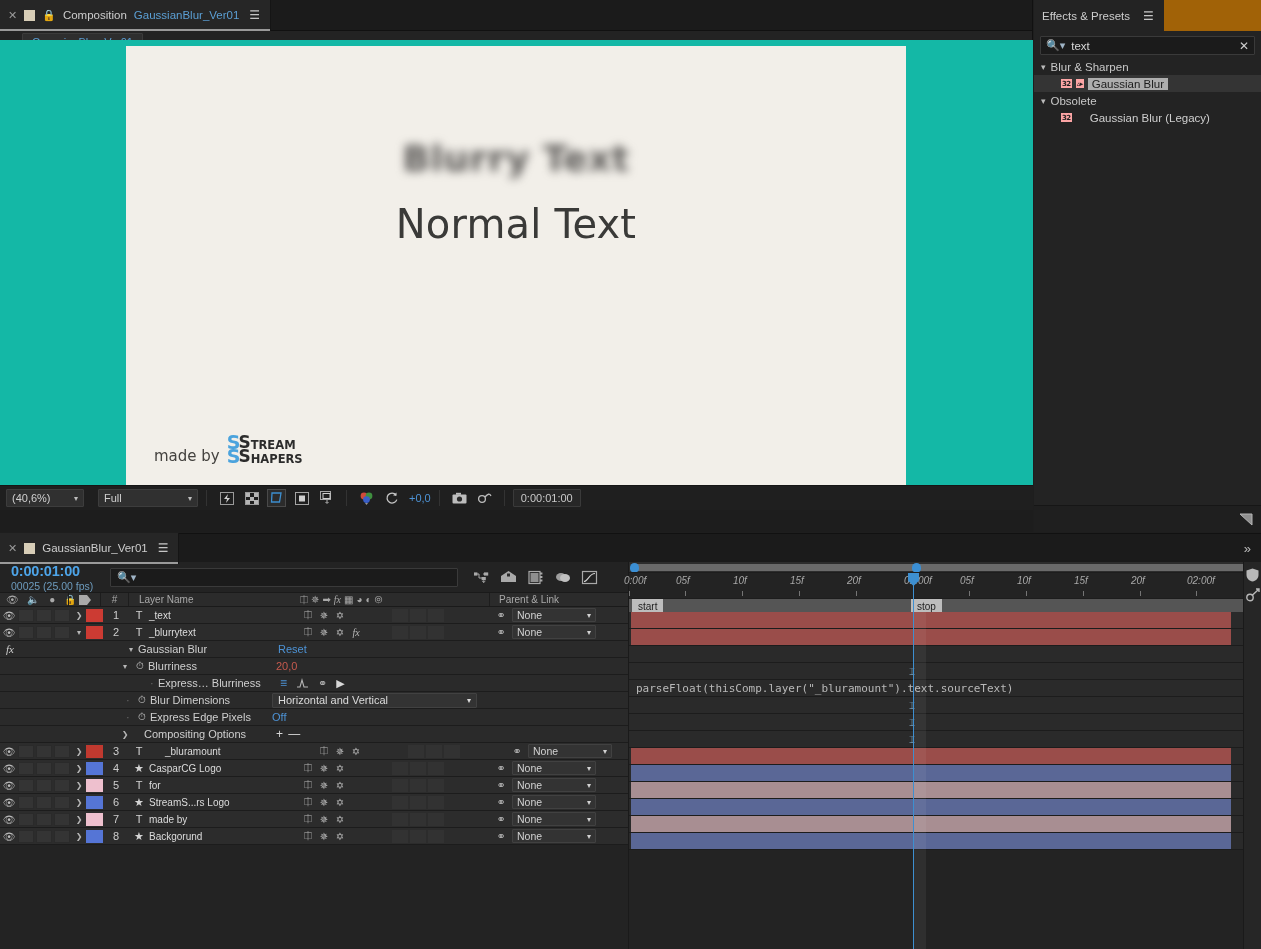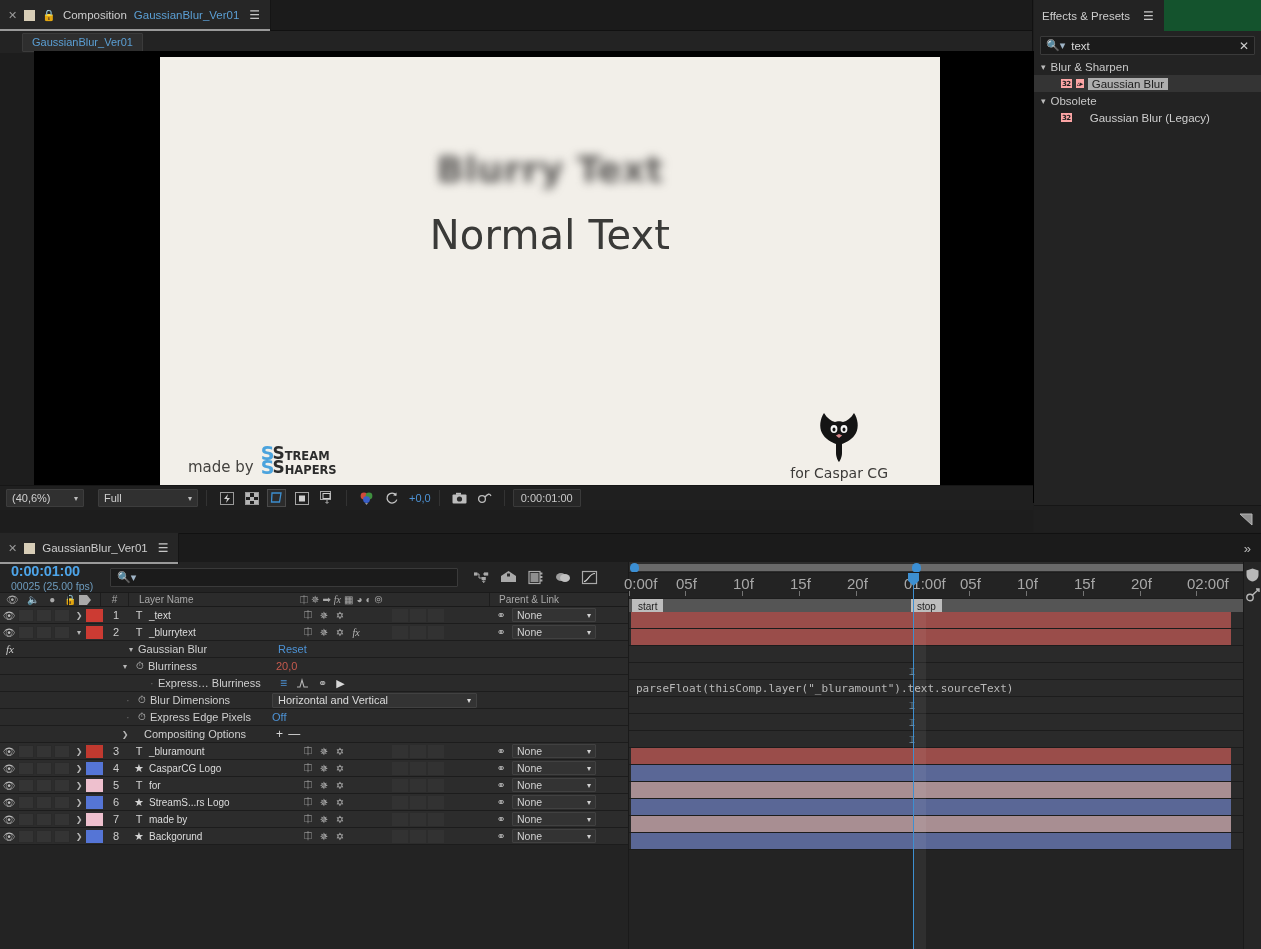--- a/index.html
+++ b/index.html
@@ -41,23 +41,22 @@
   #comp-subtab {
     height: 22px; background: #232323; display: flex; align-items: center;
     padding-left: 22px;
   }
   #comp-subtab .chip {
     background: #2e2e2e; border: 1px solid #3b3b3b;
     color: #5b9fd4; font-size: 11px;
     padding: 2px 9px 3px; border-radius: 1px;
   }
   #comp-stage {
-    position: absolute; left: 0; top: 51px; width: 1033px; height: 452px;
-    background: #000000;
-    margin-left: 34px;
+    position: absolute; left: 0; top: 40px; width: 1033px; height: 452px;
+    background: #14b8a6;
   }
   #comp-canvas {
     position: absolute; left: 126px; top: 6px; width: 780px; height: 440px;
     background: #f2efe9; overflow: hidden;
   }
   .ct { position: absolute; text-align: center; width: 100%;
         color: #333; font-family: "DejaVu Sans", sans-serif; }
   #blurry-text {
     top: 92px; font-size: 36px; font-weight: bold; color: #5a5856;
     filter: blur(4.6px); letter-spacing: .5px;
@@ -217,21 +216,21 @@
     position: absolute; left: 628px; top: 28px; width: 633px; height: 388px;
     background: #232323; border-left: 1px solid #1a1a1a;
   }
   #zoombar { height: 11px; background: #2d2d2d; position: relative; border-bottom: 1px solid #1d1d1d; }
   #zoombar .track { position: absolute; left: 8px; top: 2px; height: 7px; right: 18px; background: #6a6a6a; }
   #zoombar .lh { position: absolute; left: 1px; top: 1px; width: 9px; height: 9px;
                  background: #3b8fd4; border-radius: 50% 50% 40% 40%; }
   #zoombar .rh { position: absolute; left: 283px; top: 1px; width: 9px; height: 9px;
                  background: #3b8fd4; border-radius: 50% 50% 40% 40%; }
   #ruler { height: 25px; position: relative; background: #232323; }
-  #ruler .tk { position: absolute; top: 2px; font-size: 15px; color: #a8a8a8; }
+  #ruler .tk { position: absolute; top: 2px; font-size: 10px; color: #a8a8a8; font-style: italic; }
   #ruler .tick { position: absolute; bottom: 2px; width: 1px; height: 5px; background: #747474; }
   #workbar { height: 14px; background: #555; position: relative; border-top: 1px solid #1d1d1d; }
   #workbar .mark {
     position: absolute; top: 0; height: 14px; background: #bdbdbd; color: #1d1d1d;
     font-size: 10px; padding: 0 6px; display: flex; align-items: center;
   }
   #greenbar { position: absolute; left: 1px; top: 51px; height: 3px; background: #3dbf3d; }
   #rows-area { position: absolute; left: 0; top: 50px; width: 633px; height: 338px; }
   .grow { height: 17px; border-bottom: 1px solid #1c1c1c; position: relative; background: #2a2a2a; }
   .bar { position: absolute; left: 2px; top: 0; height: 16px; }
@@ -292,31 +291,20 @@
               <span class="big ss-dark" style="font-size:11.5px;position:relative;left:-2px;">TREAM</span>
             </span>
             <span class="row" style="left:0;top:14px;">
               <span class="big ss-blue" style="font-size:19px;">S</span>
               <span class="big ss-dark" style="font-size:17px;position:relative;left:-2px;top:-1px;">S</span>
               <span class="big ss-dark" style="font-size:11.5px;position:relative;left:-2px;">HAPERS</span>
             </span>
           </span>
         </div>
 
-        <div id="caspar">
-          <svg width="46" height="54" viewBox="0 0 46 54">
-            <path fill="#141414" d="M8 4 C4 10 3 18 6 24 C9 30 15 33 20 35 L20 44 C20 48 22 52 23 53 C24 52 26 48 26 44 L26 35 C31 33 37 30 40 24 C43 18 42 10 38 4 C35 9 31 12 27 13 C25 12 21 12 19 13 C15 12 11 9 8 4 Z"></path>
-            <ellipse cx="18" cy="20" rx="3.4" ry="4" fill="#f4f4f4"></ellipse>
-            <ellipse cx="28" cy="20" rx="3.4" ry="4" fill="#f4f4f4"></ellipse>
-            <ellipse cx="18" cy="20.5" rx="1.5" ry="2" fill="#141414"></ellipse>
-            <ellipse cx="28" cy="20.5" rx="1.5" ry="2" fill="#141414"></ellipse>
-            <path fill="#d9888c" d="M23 25 l3.2 1.6 -3.2 2.4 -3.2 -2.4 Z"></path>
-          </svg>
-          <span class="cap">for Caspar CG</span>
-        </div>
       </div>
     </div>
 
     <div id="comp-toolbar">
       <div class="cbx" style="width:78px;">
         <span class="cv">(40,6%)</span>
         <span class="chev">▾</span>
       </div>
       <div style="width:10px;"></div>
       <div class="cbx" style="width:100px;">
@@ -388,21 +376,21 @@
             <path d="M8 5 q4 -5 6 -1" fill="none" stroke="#bdbdbd" stroke-width="1.3"></path>
           </svg>
       </div>
       <div class="vsep"></div>
       <div id="tc-chip">0:00:01:00</div>
     </div>
     <div id="comp-footer"></div>
   </div>
 
   <div id="fx-panel">
-    <div class="panel-tabbar" style="background:#14532d;border-bottom:none;">
+    <div class="panel-tabbar" style="background:#a16207;border-bottom:none;">
       <div class="tab" style="background:#232323;border-right:none;gap:10px;">
         <span>Effects &amp; Presets</span>
         <span class="menu">☰</span>
       </div>
     </div>
 
     <div id="fx-search">
       <span class="q">🔍▾</span>
       <span class="val">text</span>
       <span class="clr">✕</span>
@@ -652,21 +640,21 @@
       <div id="rest-layers">
           <div class="lrow">
             <span class="eye">👁</span>
             <span class="mini"></span>
             <span class="mini"></span>
             <span class="mini"></span>
             <span class="tw">❯</span>
             <span class="swatch-lbl" style="background:#c0392f"></span>
             <span class="lnum">3</span>
             <span class="ltype">T</span>
-            <span class="lname" style="width:148px;">_bluramount</span>
+            <span class="lname" style="width:148px;margin-left:16px;">_bluramount</span>
             <span class="sw-group" style="width:95px;padding-left:4px;">
               <span class="sw">⎅</span>
               <span class="sw">✵</span>
               <span class="sw">✡</span>
               <span class="sw"></span>
             </span>
             <span style="display:flex;width:98px;">
               <span class="modebox"></span>
               <span class="modebox"></span>
               <span class="modebox"></span>

